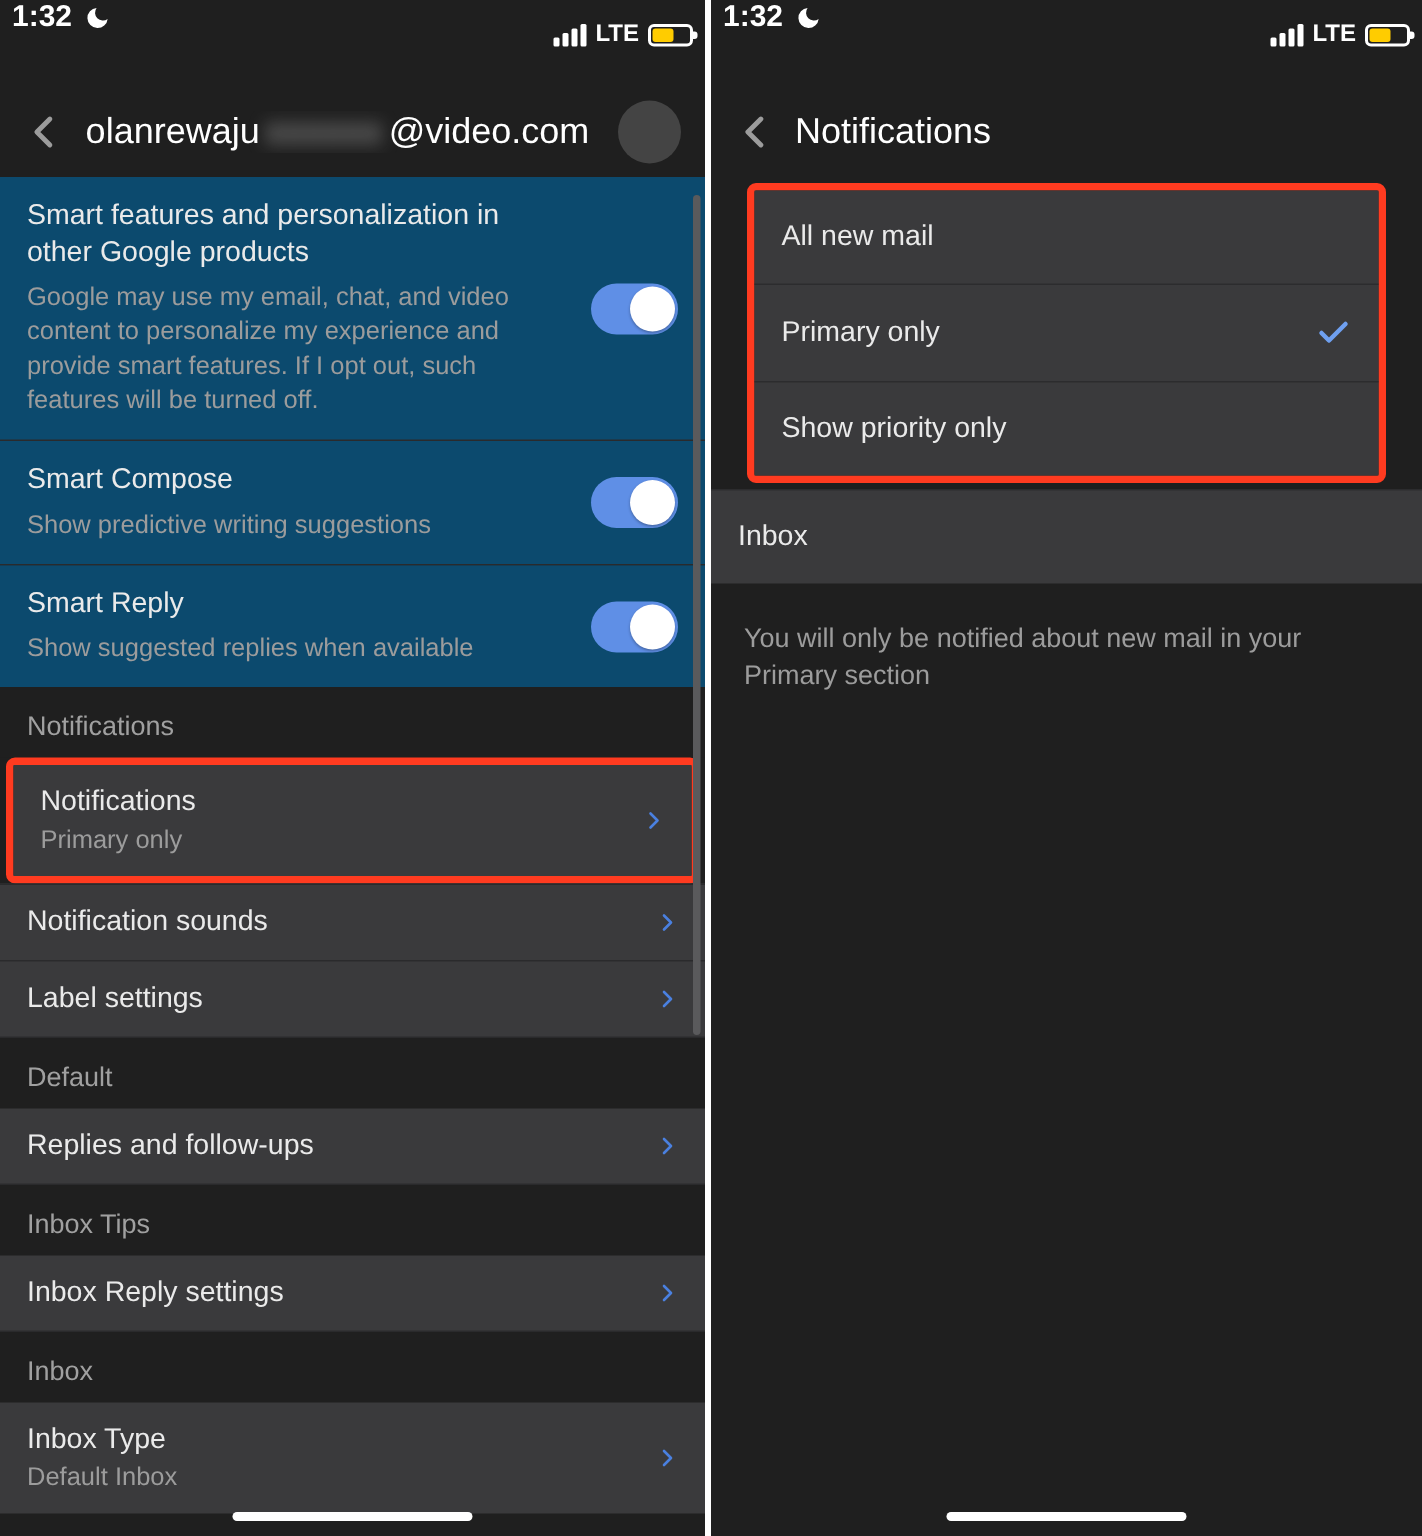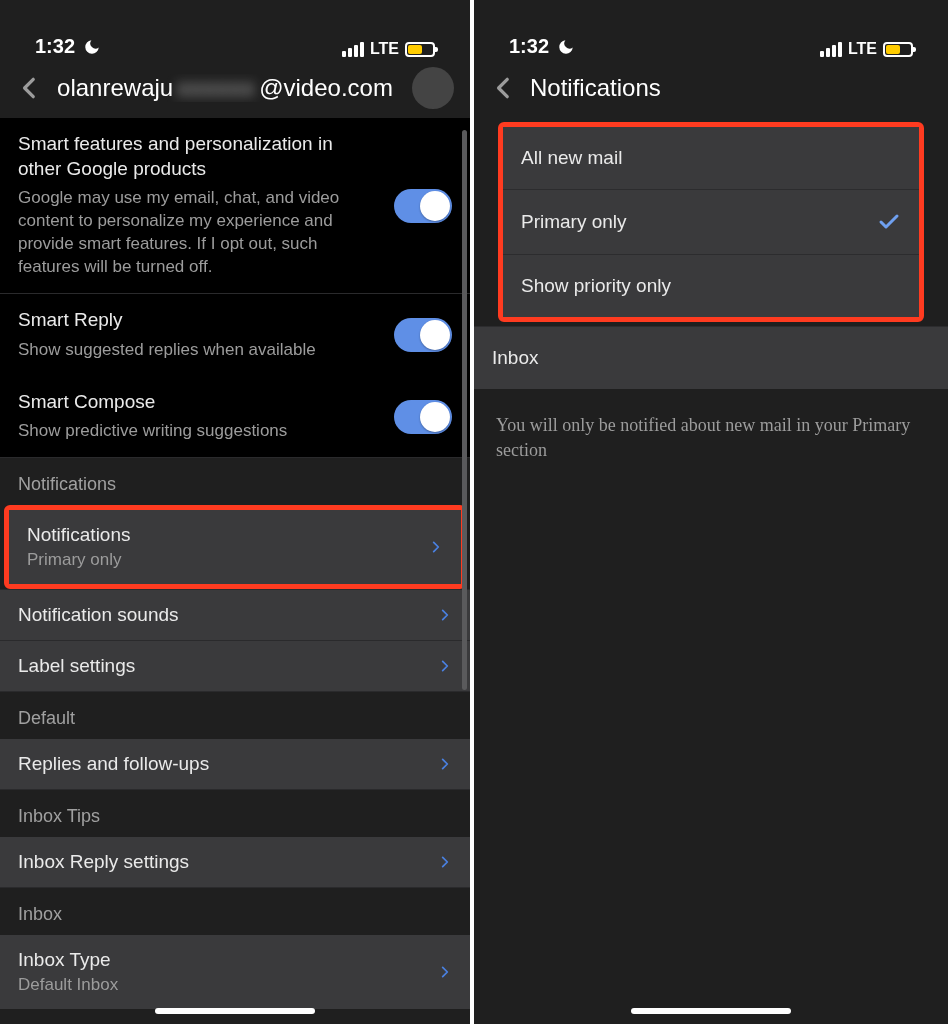--- a/index.html
+++ b/index.html
@@ -6,22 +6,22 @@
   html, body { width: 948px; height: 1024px; background: #000; font-family: -apple-system, "Helvetica Neue", Arial, sans-serif; }
   .container { display: flex; width: 948px; height: 1024px; }
   .screen {
     width: 474px; height: 1024px; background: #1f1f1f; position: relative;
     color: #e6e6e6; overflow: hidden; border-radius: 0;
   }
   .screen-left { border-right: 4px solid #fff; }
   .screen-right { }
   
   .status-bar {
-    height: 58px; display: flex; align-items: flex-end; justify-content: space-between;
-    padding: 0 35px; font-size: 20px; font-weight: 600; color: #fff;
+    height: 58px; display: flex; align-items: flex-start; justify-content: space-between;
+    padding: 0 8px; font-size: 20px; font-weight: 600; color: #fff;
   }
   .status-left { display: flex; align-items: center; gap: 8px; }
   .moon { width: 18px; height: 18px; }
   .status-right { display: flex; align-items: center; gap: 6px; margin-top: 14px; }
   .bars { display: flex; align-items: flex-end; gap: 2px; }
   .bars span { width: 4px; background: #fff; border-radius: 1px; }
   .bars span:nth-child(1){height:6px}.bars span:nth-child(2){height:9px}
   .bars span:nth-child(3){height:12px}.bars span:nth-child(4){height:15px}
   .net { font-size: 16px; font-weight: 600; }
   .battery { width: 30px; height: 15px; border: 2px solid #fff; border-radius: 4px; position: relative; }
@@ -38,32 +38,32 @@
   .avatar { width:42px; height:42px; border-radius:50%; background:#444; margin-left:6px;}
   
   .row { background:#3a3a3c; padding: 14px 18px; display:flex; align-items:center; justify-content:space-between; border-bottom:1px solid #2a2a2c; cursor:pointer; position:relative; }
   .row:last-child { border-bottom:none; }
   .row .text { display:flex; flex-direction:column; gap:4px; }
   .row .title { font-size:19px; color:#eaeaea; }
   .row .subtitle { font-size:17px; color:#9c9c9c; }
   .chev { width:14px; height:14px; }
   .section-header { background:#1f1f1f; padding: 16px 18px 10px; font-size:18px; color:#a0a0a0; font-weight:400; }
   
-  .big-row { background:#000000; padding: 14px 18px 14px 18px; display:flex; gap:24px; align-items:center; border-bottom:1px solid #2a2a2c;}
+  .big-row { background:#0c4a6e; padding: 14px 18px 14px 18px; display:flex; gap:24px; align-items:center; border-bottom:1px solid #2a2a2c;}
   .big-text { flex:1; display:flex; flex-direction:column; gap:6px; }
   .big-text .title { font-size:19px; color:#eaeaea; line-height:1.3; }
   .big-text .subtitle { font-size:17px; color:#9c9c9c; line-height:1.35; }
   
   .toggle { width:58px; height:34px; border-radius:17px; background:#5f8fe6; position:relative; flex-shrink:0; align-self:center;}
   .toggle .knob { position:absolute; right:2px; top:2px; width:30px; height:30px; border-radius:50%; background:#fff; box-shadow:0 1px 2px rgba(0,0,0,.3);}
   
   .highlight-box { border:5px solid #ff3b20; border-radius:6px; }
   
   .opt-row { background:#3a3a3c; padding:20px 18px; font-size:19px; color:#eaeaea; border-bottom:1px solid #2c2c2e; display:flex; align-items:center; justify-content:space-between; cursor:pointer;}
-  .opt-footer { padding: 24px 22px; font-size:18px; color:#9c9c9c; line-height:1.4;font-family:Liberation Serif, serif; }
+  .opt-footer { padding: 24px 22px; font-size:18px; color:#9c9c9c; line-height:1.4; }
   .check { width:24px; height:24px; }
   
   .home-indicator { position:absolute; bottom:10px; left:50%; transform:translateX(-50%); width:160px; height:6px; background:#fff; border-radius:3px; }
   
   .scrollbar { position:absolute; right:3px; top:130px; width:5px; height:560px; background:#5a5a5c; border-radius:3px; }
 </style>
 </head>
 <body>
 
 <div class="container">
@@ -108,34 +108,34 @@
     <div class="big-row">
       <div class="big-text">
         <div class="title">Smart features and personalization in other Google products</div>
         <div class="subtitle">Google may use my email, chat, and video content to personalize my experience and provide smart features. If I opt out, such features will be turned off.</div>
       </div>
       <div class="toggle">
           <div class="knob"></div>
         </div>
     </div>
 
+    <div class="big-row">
+      <div class="big-text">
+        <div class="title">Smart Compose</div>
+        <div class="subtitle">Show predictive writing suggestions</div>
+      </div>
+      <div class="toggle">
+          <div class="knob"></div>
+        </div>
+    </div>
+
     <div class="big-row" style="border-bottom:none;">
       <div class="big-text">
         <div class="title">Smart Reply</div>
         <div class="subtitle">Show suggested replies when available</div>
-      </div>
-      <div class="toggle">
-          <div class="knob"></div>
-        </div>
-    </div>
-
-    <div class="big-row">
-      <div class="big-text">
-        <div class="title">Smart Compose</div>
-        <div class="subtitle">Show predictive writing suggestions</div>
       </div>
       <div class="toggle">
           <div class="knob"></div>
         </div>
     </div>
 
     <div class="section-header">Notifications</div>
 
     <div class="highlight-box" style="margin:0 4px;">
       <div class="row" style="border-bottom:none;">

